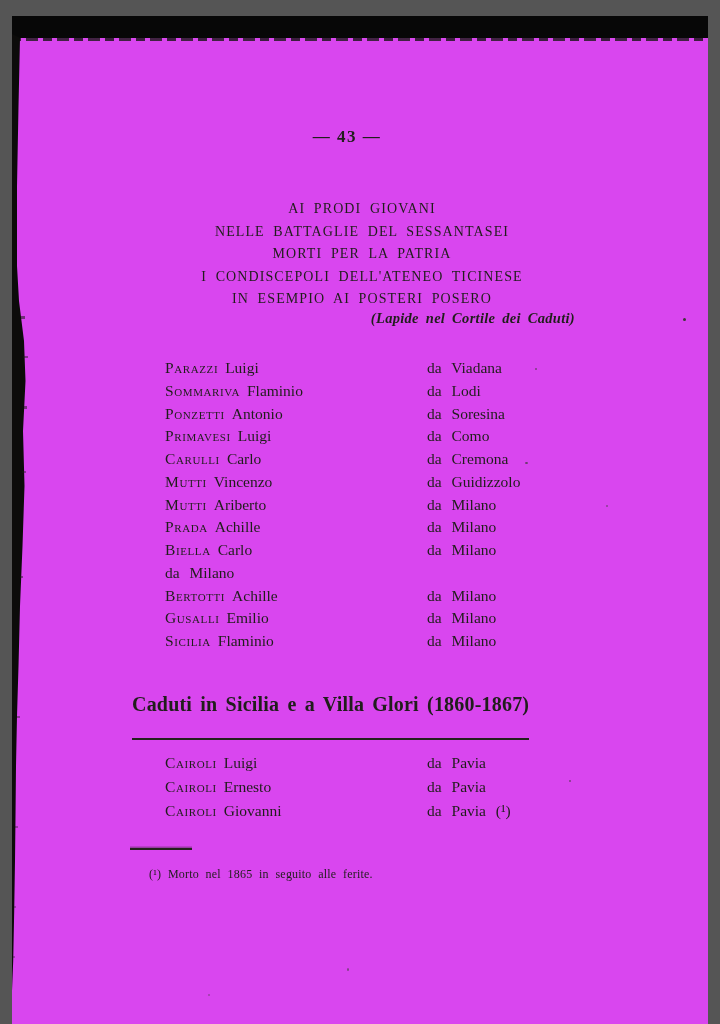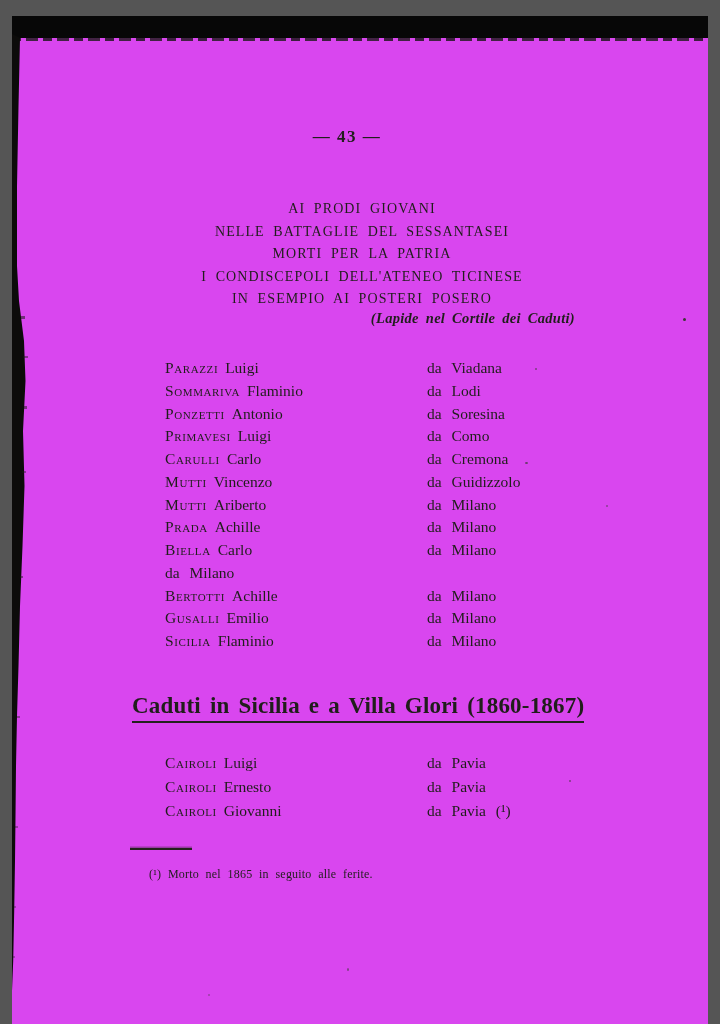--- a/index.html
+++ b/index.html
@@ -81,25 +81,25 @@
   .roll-sicilia .row { height: 24px;    line-height: 24px; }
   .cell-name { width: 262px; white-space: nowrap; }
   .surname { font-variant: small-caps; letter-spacing: .6px; }
   .given { margin-left: 7px; }
   .cell-place { white-space: nowrap; word-spacing: 6px; }
 
   
   .section-heading {
     position: absolute;
     left: 120px; top: 677px;
-    font-size: 23px;
+    font-size: 20px;
     font-weight: 700;
     letter-spacing: .2px;
     word-spacing: 3px;
-    padding-bottom: 2px;
+    padding-bottom: 22px;
     border-bottom: 2.5px solid #23211e;
     white-space: nowrap;
   }
 
   
   .footnote-rule {
     position: absolute;
     left: 118px; top: 832px;
     width: 62px; height: 2px;
     background: #23211e;

